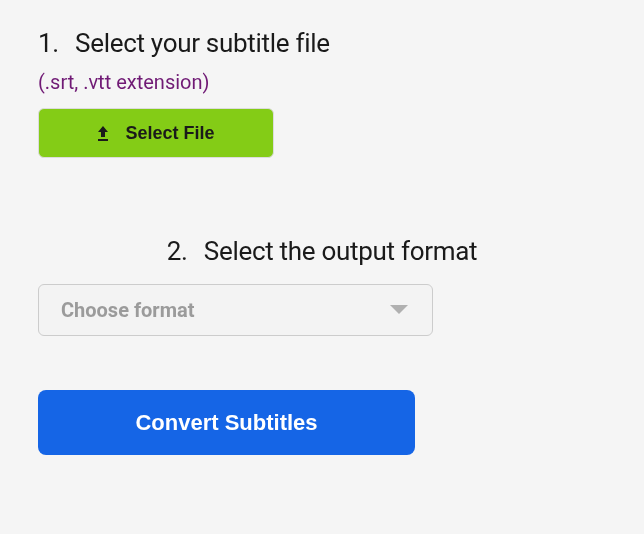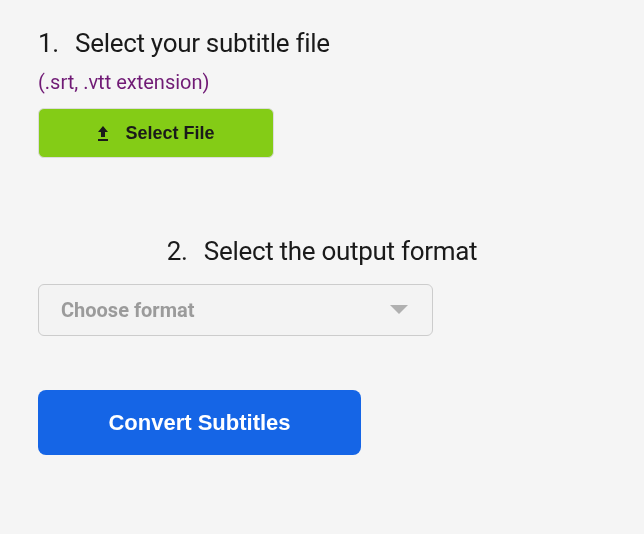--- a/index.html
+++ b/index.html
@@ -84,21 +84,21 @@
     .convert-btn {
       display: inline-flex;
       align-items: center;
       justify-content: center;
       background: #1565e6;
       border: none;
       border-radius: 8px;
       color: #ffffff;
       font-size: 22px;
       font-weight: 700;
-      width: 323px;
+      width: 377px;
       height: 65px;
       margin-top: 54px;
       cursor: pointer;
     }
   </style>
 </head>
 <body>
 
 
 

